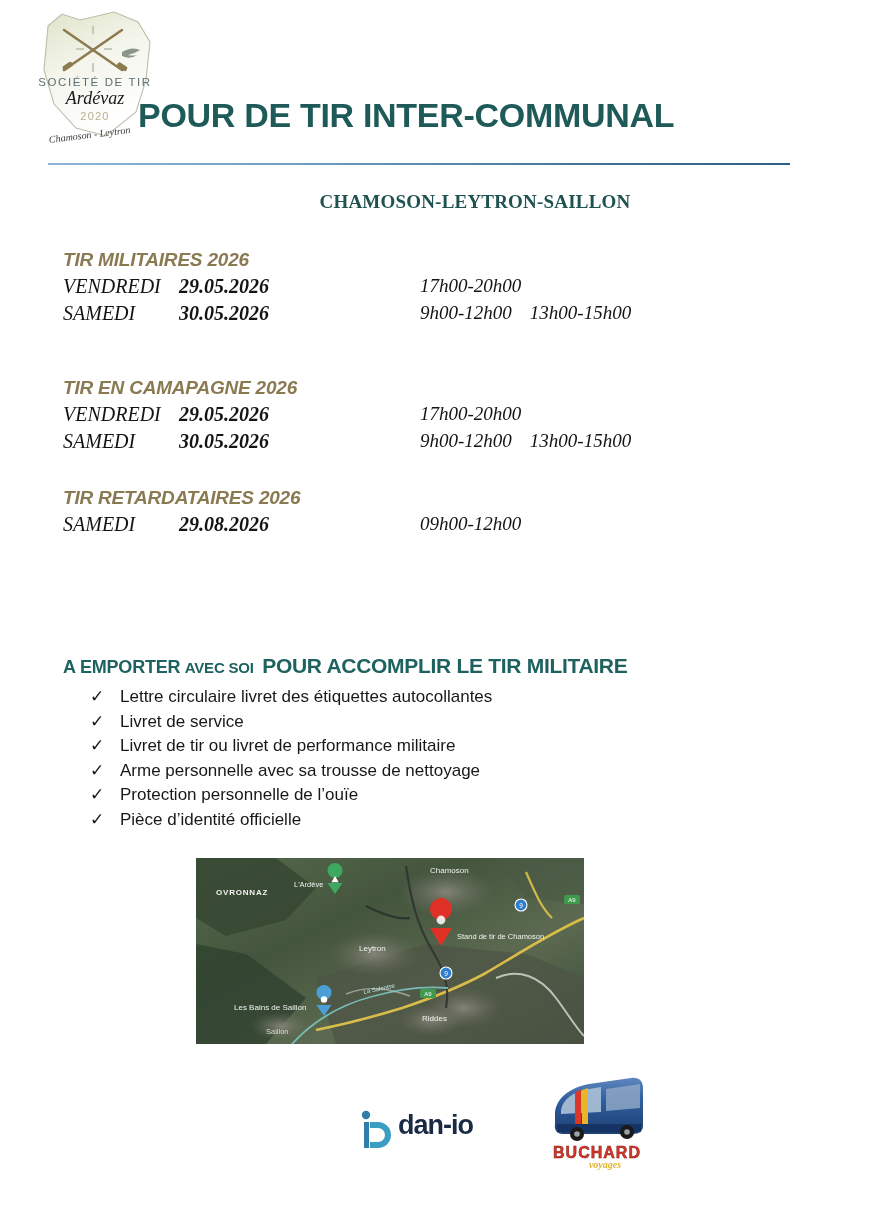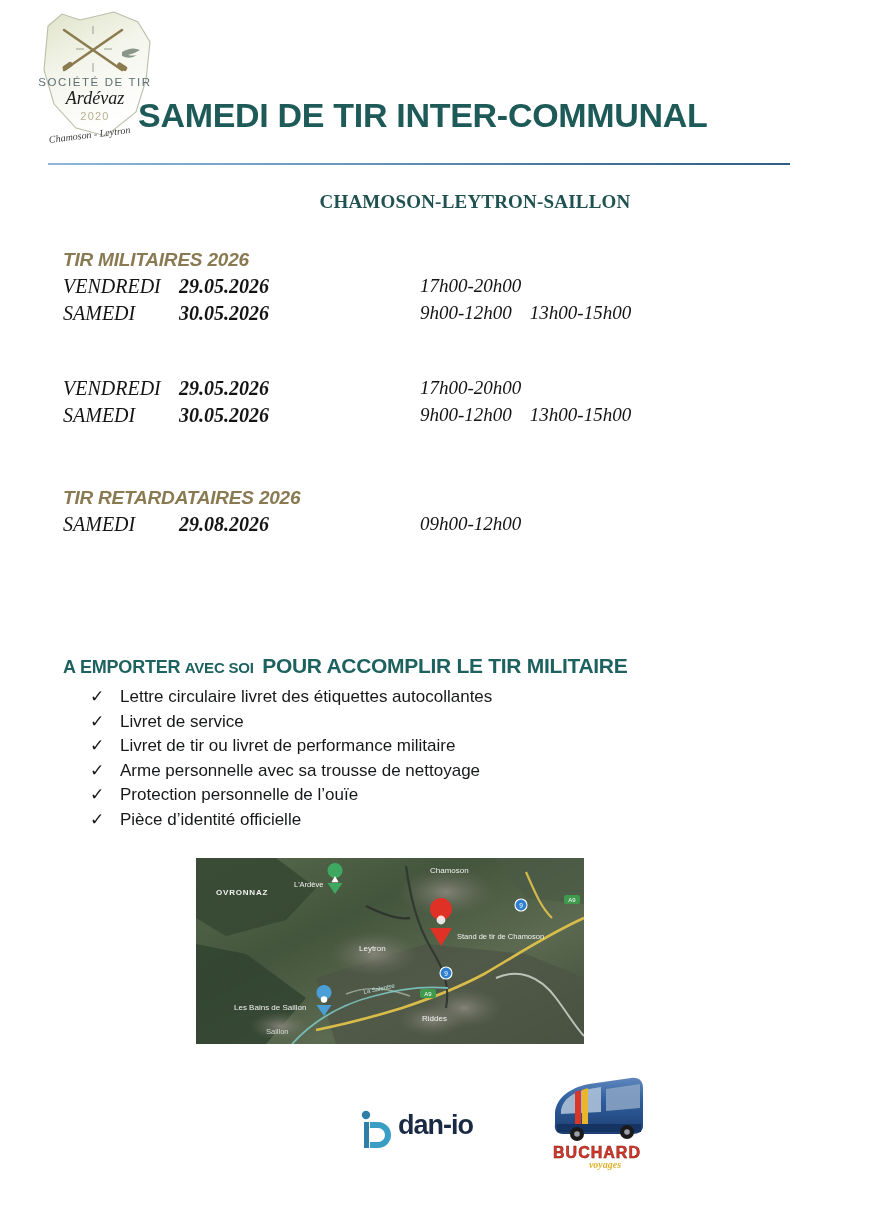--- a/index.html
+++ b/index.html
@@ -252,21 +252,21 @@
         <text x="77" y="78" text-anchor="middle" font-family="Liberation Sans, sans-serif" font-size="11.5" letter-spacing="1.6" fill="#5d6f72">SOCIÉTÉ DE TIR</text>
 
         <text x="77" y="96" text-anchor="middle" font-family="Liberation Serif, serif" font-size="18" font-style="italic" fill="#1b1b1b">Ardévaz</text>
 
         <text x="77" y="112" text-anchor="middle" font-family="Liberation Sans, sans-serif" font-size="11" letter-spacing="1.2" fill="#b7ae8e">2020</text>
 
         <text x="72" y="130" text-anchor="middle" font-family="Liberation Serif, serif" font-size="10" font-style="italic" fill="#3a3a3a" transform="rotate(-7 72 130)">Chamoson - Leytron</text>
       </svg>
     </div>
 
-    <div class="doc-title">SAMEDI DE TIR INTER-COMMUNAL</div>
+    <div class="doc-title">POUR DE TIR INTER-COMMUNAL</div>
 
     <div class="divider"></div>
 
     <div class="subtitle">CHAMOSON-LEYTRON-SAILLON</div>
   </div>
 
   <div class="section" style="top:249px;">
     <div class="section-title">TIR MILITAIRES 2026</div>
     <div class="sched-row">
       <span class="sched-day">VENDREDI</span>
@@ -278,20 +278,21 @@
     <div class="sched-row">
       <span class="sched-day">SAMEDI</span>
       <span class="sched-date">30.05.2026</span>
       <span class="sched-times">
         <span class="t1">9h00-12h00</span><span class="t2">13h00-15h00</span>
       </span>
     </div>
   </div>
 
   <div class="section" style="top:377px;">
+    <div class="section-title">TIR EN CAMAPAGNE 2026</div>
     <div class="sched-row">
       <span class="sched-day">VENDREDI</span>
       <span class="sched-date">29.05.2026</span>
       <span class="sched-times">
         <span class="t1">17h00-20h00</span><span class="t2"></span>
       </span>
     </div>
     <div class="sched-row">
       <span class="sched-day">SAMEDI</span>
       <span class="sched-date">30.05.2026</span>

